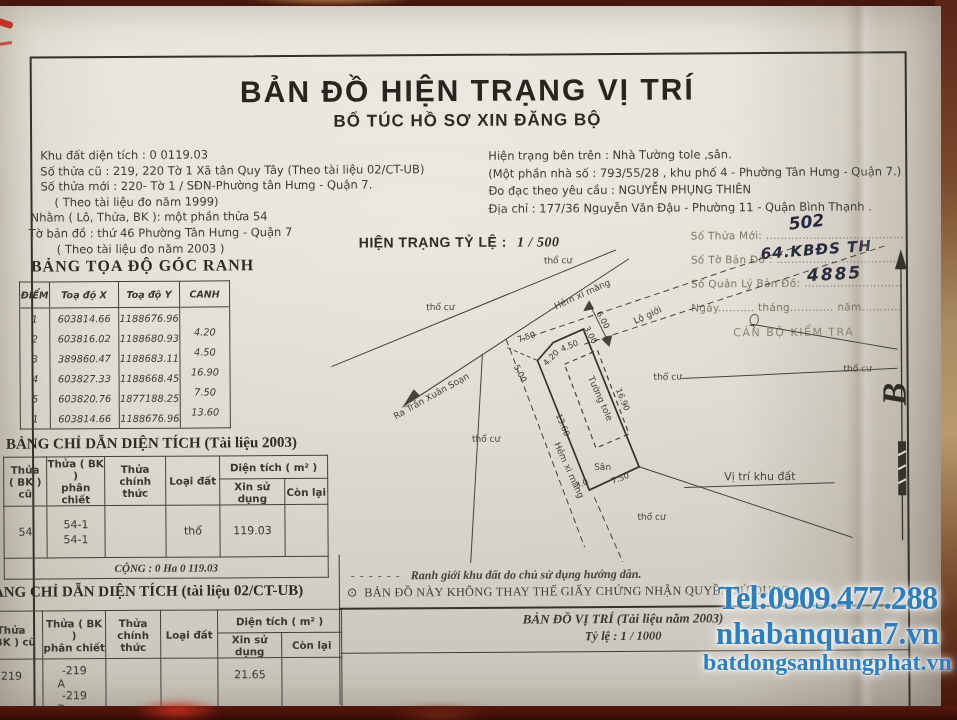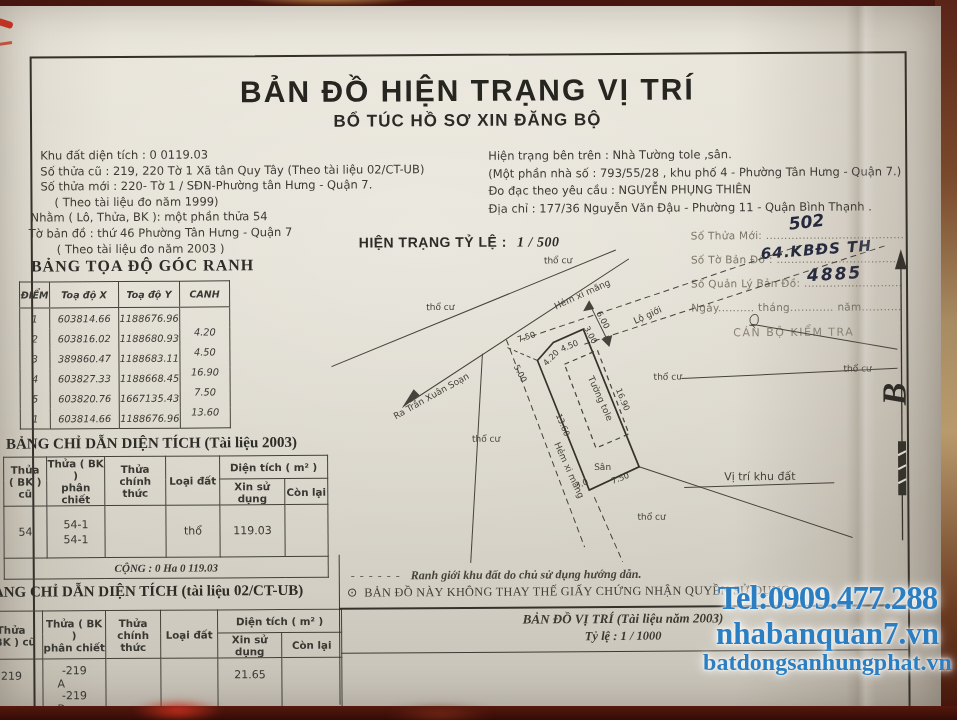--- a/index.html
+++ b/index.html
@@ -192,21 +192,21 @@
           <td>4</td>
               <td>603827.33</td>
               <td>1188668.45</td>
               <td class="canh">
                 <span>7.50</span>
               </td>
         </tr>
         <tr>
           <td>5</td>
               <td>603820.76</td>
-              <td>1667135.43</td>
+              <td>1877188.25</td>
               <td class="canh">
                 <span>13.60</span>
               </td>
         </tr>
         <tr>
           <td>1</td>
               <td>603814.66</td>
               <td>1188676.96</td>
               <td class="canh"></td>
         </tr>

